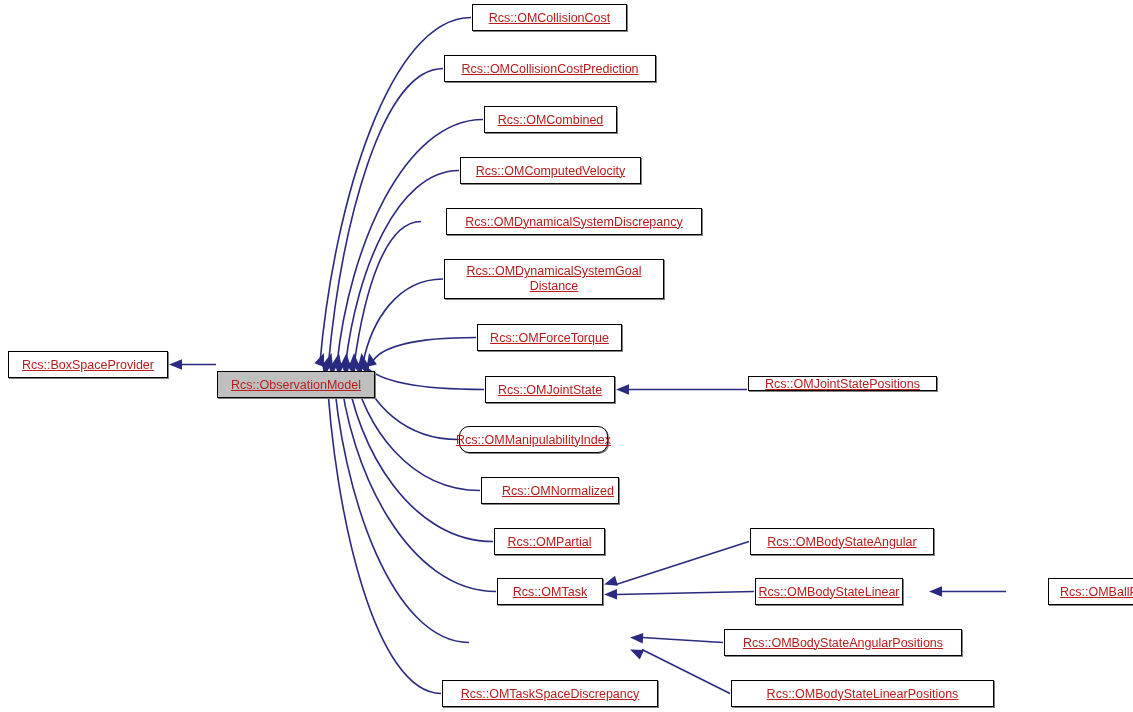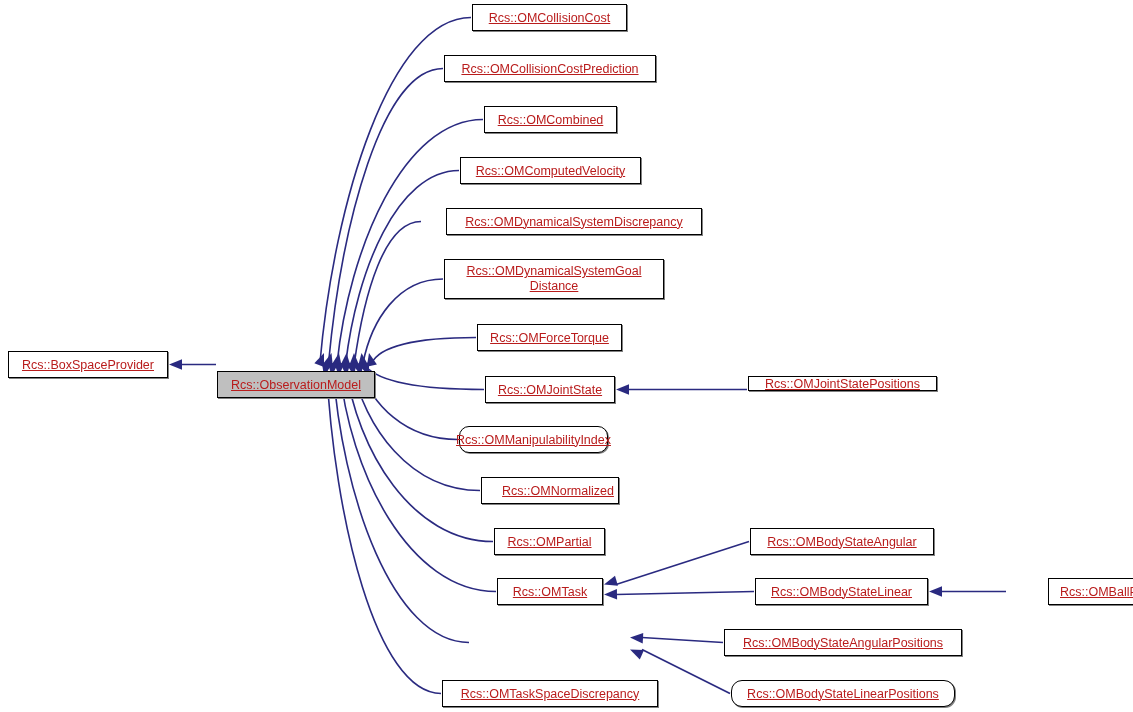--- a/index.html
+++ b/index.html
@@ -138,25 +138,25 @@
     </div>
     <div class="node" style="left: 442px; top: 680px; width: 216px; height: 27px;">
       <span class="node-label">Rcs::OMTaskSpaceDiscrepancy</span>
     </div>
     <div class="node" style="left: 748px; top: 376px; width: 189px; height: 15px;">
       <span class="node-label">Rcs::OMJointStatePositions</span>
     </div>
     <div class="node" style="left: 750px; top: 528px; width: 184px; height: 27px;">
       <span class="node-label">Rcs::OMBodyStateAngular</span>
     </div>
-    <div class="node" style="left: 755px; top: 578px; width: 173px; height: 27px;">
+    <div class="node" style="left: 755px; top: 578px; width: 148px; height: 27px;">
       <span class="node-label">Rcs::OMBodyStateLinear</span>
     </div>
     <div class="node" style="left: 724px; top: 629px; width: 238px; height: 27px;">
       <span class="node-label">Rcs::OMBodyStateAngularPositions</span>
     </div>
-    <div class="node" style="left: 731px; top: 680px; width: 224px; height: 27px; border-radius: 11px;">
+    <div class="node" style="left: 731px; top: 680px; width: 263px; height: 27px;">
       <span class="node-label">Rcs::OMBodyStateLinearPositions</span>
     </div>
     <div class="node" style="left: 1048px; top: 578px; width: 115px; height: 27px;">
       <span class="node-label">Rcs::OMBallPos</span>
     </div>
   </div>
 
 </body></html>

